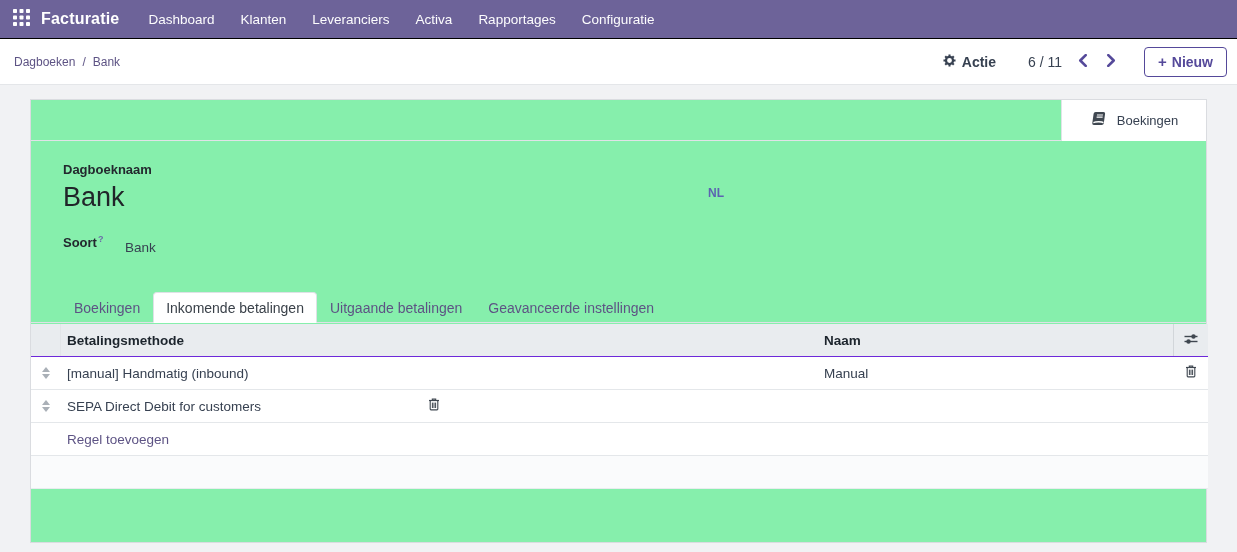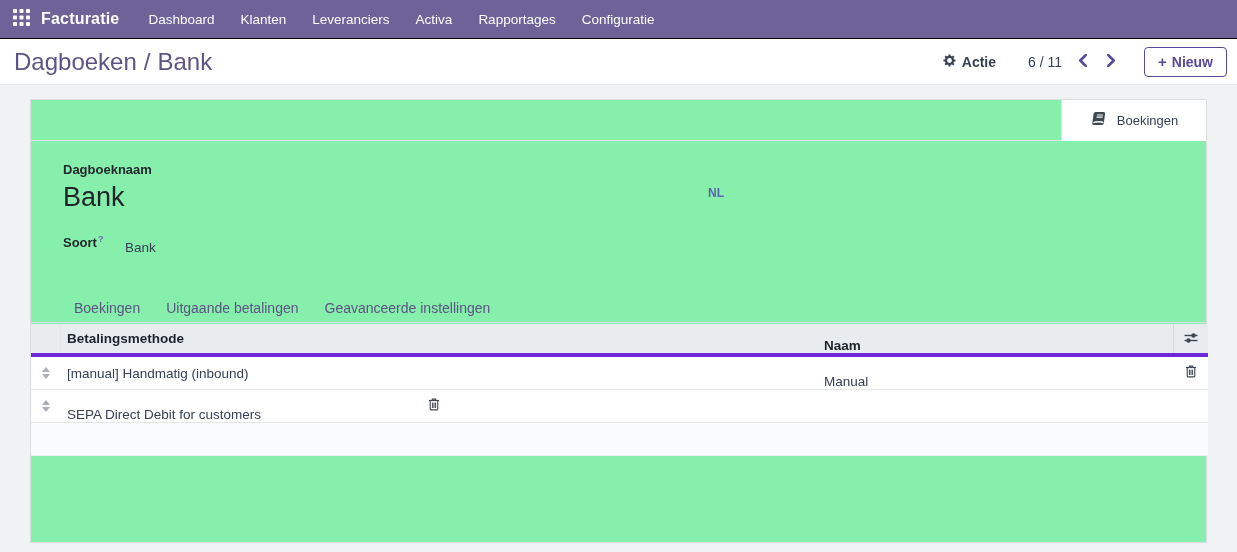--- a/index.html
+++ b/index.html
@@ -12,21 +12,21 @@
             display:flex; align-items:center; color:#fff; }
   .apps-btn { padding:0 11px 0 13px; display:flex; align-items:center; cursor:pointer; height:100%; }
   .brand { font-size:16px; font-weight:bold; letter-spacing:.2px; margin-right:16px; cursor:pointer; }
   .nav-menu { display:flex; align-items:center; height:100%; }
   .nav-item { font-size:13.5px; padding:0 13px; height:100%; display:flex; align-items:center;
               cursor:pointer; color:#fdfdfe; }
 
   
   .cpanel { position:absolute; left:0; top:39px; width:1237px; height:46px; background:#fff;
             border-bottom:1px solid #e4e6e9; display:flex; align-items:center; padding:0 10px 0 14px; }
-  .breadcrumb { font-size:24px; color:#5d5384; display:flex; align-items:center; gap:7px; }
+  .breadcrumb { font-size:12px; color:#5d5384; display:flex; align-items:center; gap:7px; }
   .breadcrumb .bc-link { cursor:pointer; }
   .cp-right { margin-left:auto; display:flex; align-items:center; }
   .action-btn { display:flex; align-items:center; gap:6px; font-size:14px; font-weight:bold;
                 color:#374151; cursor:pointer; }
   .pager-value { font-size:14px; color:#374151; margin-left:32px; }
   .pager-arrows { display:flex; align-items:center; gap:14px; margin-left:14px; }
   .pager-arrow { cursor:pointer; display:flex; align-items:center; padding:2px; }
   .new-btn { margin-left:26px; background:#fff; border:1px solid #55499a; color:#55499a;
              font-size:14px; font-weight:bold; border-radius:4px; padding:6px 13px;
              display:flex; align-items:center; gap:5px; cursor:pointer; font-family:inherit; }
@@ -55,25 +55,25 @@
   .tab { font-size:14px; color:#5d5384; padding:0 12px; line-height:30px; cursor:pointer;
          border:1px solid transparent; }
   .tab.active { color:#3a4149; background:#fff; border:1px solid #dee2e6;
                 border-bottom:1px solid #fff; border-radius:4px 4px 0 0;
                 margin-bottom:-1px; }
 
   
   .table { position:absolute; left:0; top:224px; width:1177px; }
   .t-row { display:flex; width:100%; height:33px; align-items:stretch; background:#fff;
            border-bottom:1px solid #e4e7ea; }
-  .t-head { background:#e9ecef; border-bottom:4px solid #6d28d9; }
+  .t-head { background:#e9ecef; border-bottom:1px solid #6d28d9; }
   .c-handle { width:30px; display:flex; align-items:center; justify-content:center; }
   .t-head .c-handle { border-right:1px solid #e2e5e8; }
   .c-method { width:757px; display:flex; align-items:center; padding-left:6px; }
-  .c-name { width:355px; display:flex; align-items:flex-end; padding-left:6px; }
+  .c-name { width:355px; display:flex; align-items:center; padding-left:6px; }
   .c-ctrl { width:35px; display:flex; align-items:center; justify-content:center; }
   .t-head .c-ctrl { border-left:1px solid #d2d6da; cursor:pointer; }
   .h-txt { font-size:13.5px; font-weight:bold; color:#1c242c; }
   .cell-txt { font-size:13.5px; color:#374151; }
   .drag-handle { display:flex; flex-direction:column; align-items:center; gap:2px; cursor:grab; }
   .tri-up { width:0; height:0; border-left:4px solid transparent; border-right:4px solid transparent;
             border-bottom:5px solid #aab0b7; }
   .tri-down { width:0; height:0; border-left:4px solid transparent; border-right:4px solid transparent;
               border-top:5px solid #aab0b7; }
   .trash-btn { cursor:pointer; display:flex; align-items:center; }
@@ -181,20 +181,21 @@
 
   <div class="field-label" style="left:32px; top:62px;">Dagboeknaam</div>
   <div class="record-title">Bank</div>
   <div class="translate-badge">NL</div>
 
   <div class="field-label" style="left:32px; top:134px;"><span>Soort</span><span class="help-sup">?</span></div>
   <div class="field-value" style="left:94px; top:140px;">Bank</div>
 
   <div class="tabs">
     <div class="tab">Boekingen</div>
+    <div class="tab active">Inkomende betalingen</div>
     <div class="tab">Uitgaande betalingen</div>
     <div class="tab">Geavanceerde instellingen</div>
   </div>
 
   <div class="table">
 
     <div class="t-row t-head">
       <div class="c-handle"></div>
       <div class="c-method">
           <span class="h-txt">Betalingsmethode</span>
@@ -258,16 +259,22 @@
               <path d="M1 2.5h10" stroke="#3f4750" stroke-width="1.2"></path>
               <path d="M4.3 2.5V1.1h3.4v1.4" fill="none" stroke="#3f4750" stroke-width="1.1"></path>
               <rect x="2.2" y="2.5" width="7.6" height="9.4" rx="0.8" fill="none" stroke="#3f4750" stroke-width="1.1"></rect>
               <path d="M4.4 4.6v5.4M6 4.6v5.4M7.6 4.6v5.4" stroke="#3f4750" stroke-width="1"></path>
             </svg>
           </span>
         </span>
       </div>
     </div>
 
+    <div class="t-row">
+      <div class="c-handle"></div>
+      <div class="c-method">
+          <span class="add-line">Regel toevoegen</span>
+        </div>
+    </div>
 
     <div class="after-band"></div>
   </div>
 </div>
 
 </body></html>

